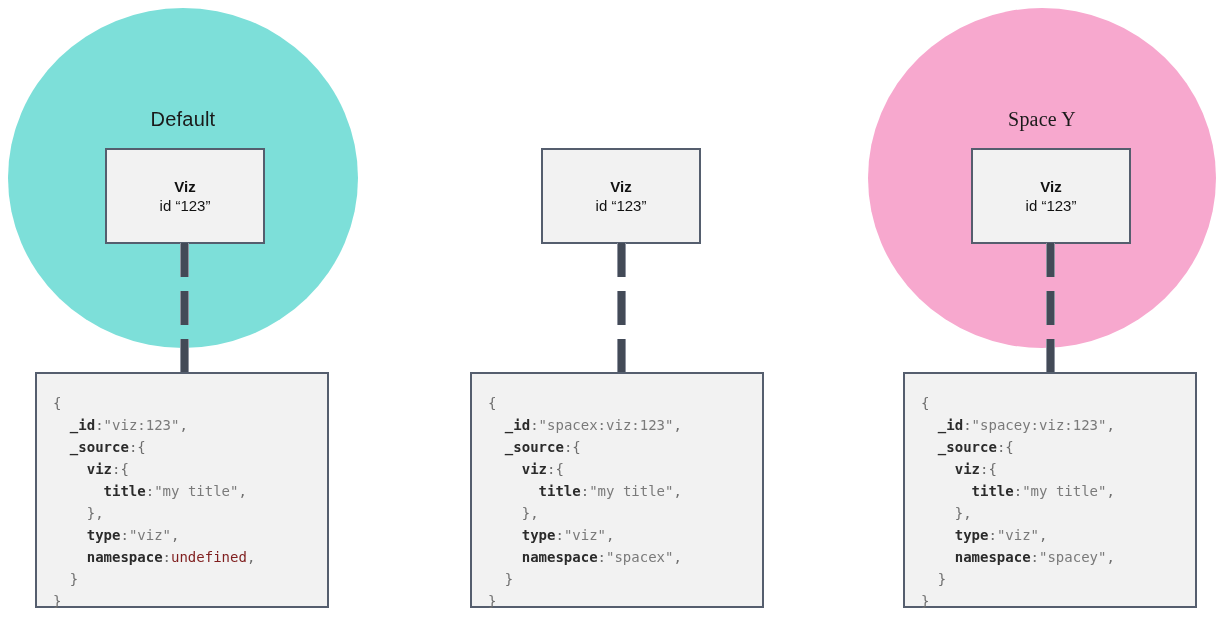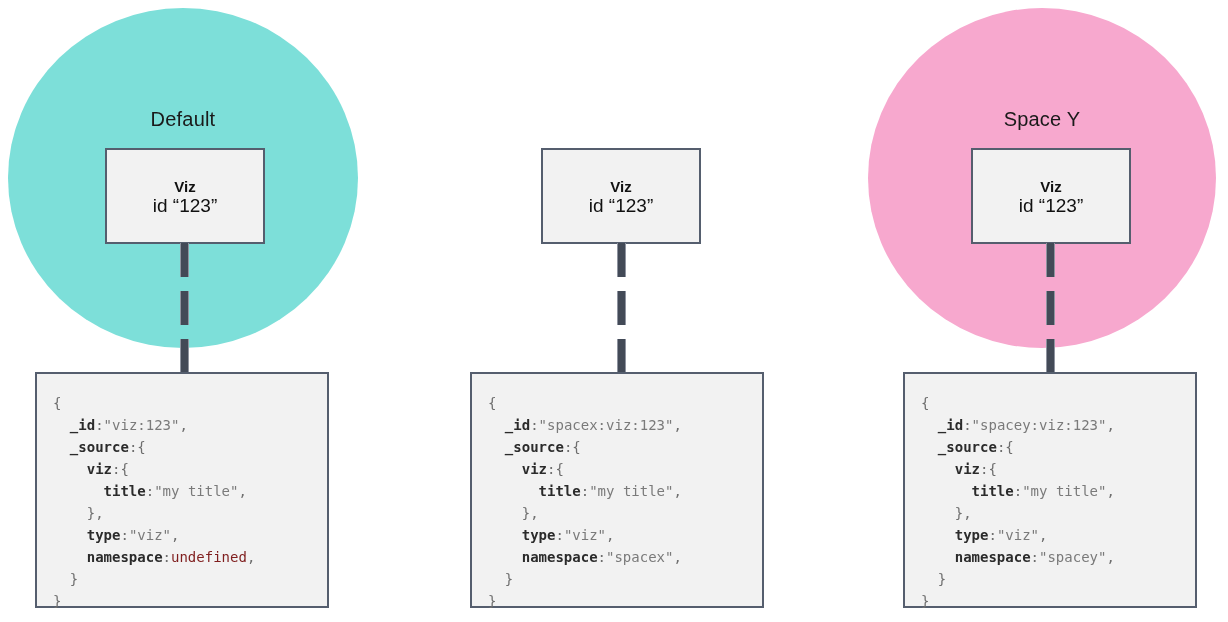--- a/index.html
+++ b/index.html
@@ -34,21 +34,21 @@
   
   .circle {
     position: absolute;
     top: 8px;
     left: 8px;
     width: 350px;
     height: 340px;
     border-radius: 50%;
   }
   .g1 .circle { left: 24px; width: 348px; height: 340px; }
-  .g2 .circle { left: 42px; width: 348px; height: 340px; }
+  .g2 .circle { left: 42px; width: 348px; height: 340px; font-family: Liberation Serif, serif; }
 
   .circle-title {
     position: absolute;
     top: 66px;
     left: 0;
     width: 100%;
     text-align: center;
     font-size: 20px;
     line-height: 34px;
     color: #1a1a1a;
@@ -75,21 +75,21 @@
   .g1 .viz-box { left: 128px; }
   .g2 .viz-box { left: 145px; }
 
   .viz-title {
     font-size: 15px;
     font-weight: bold;
     color: #111111;
     line-height: 19px;
   }
   .viz-sub {
-    font-size: 19px;
+    font-size: 15px;
     font-weight: 400;
     color: #111111;
     line-height: 20px;
   }
 
   
   .connector {
     position: absolute;
     top: 243px;
     width: 9px;

